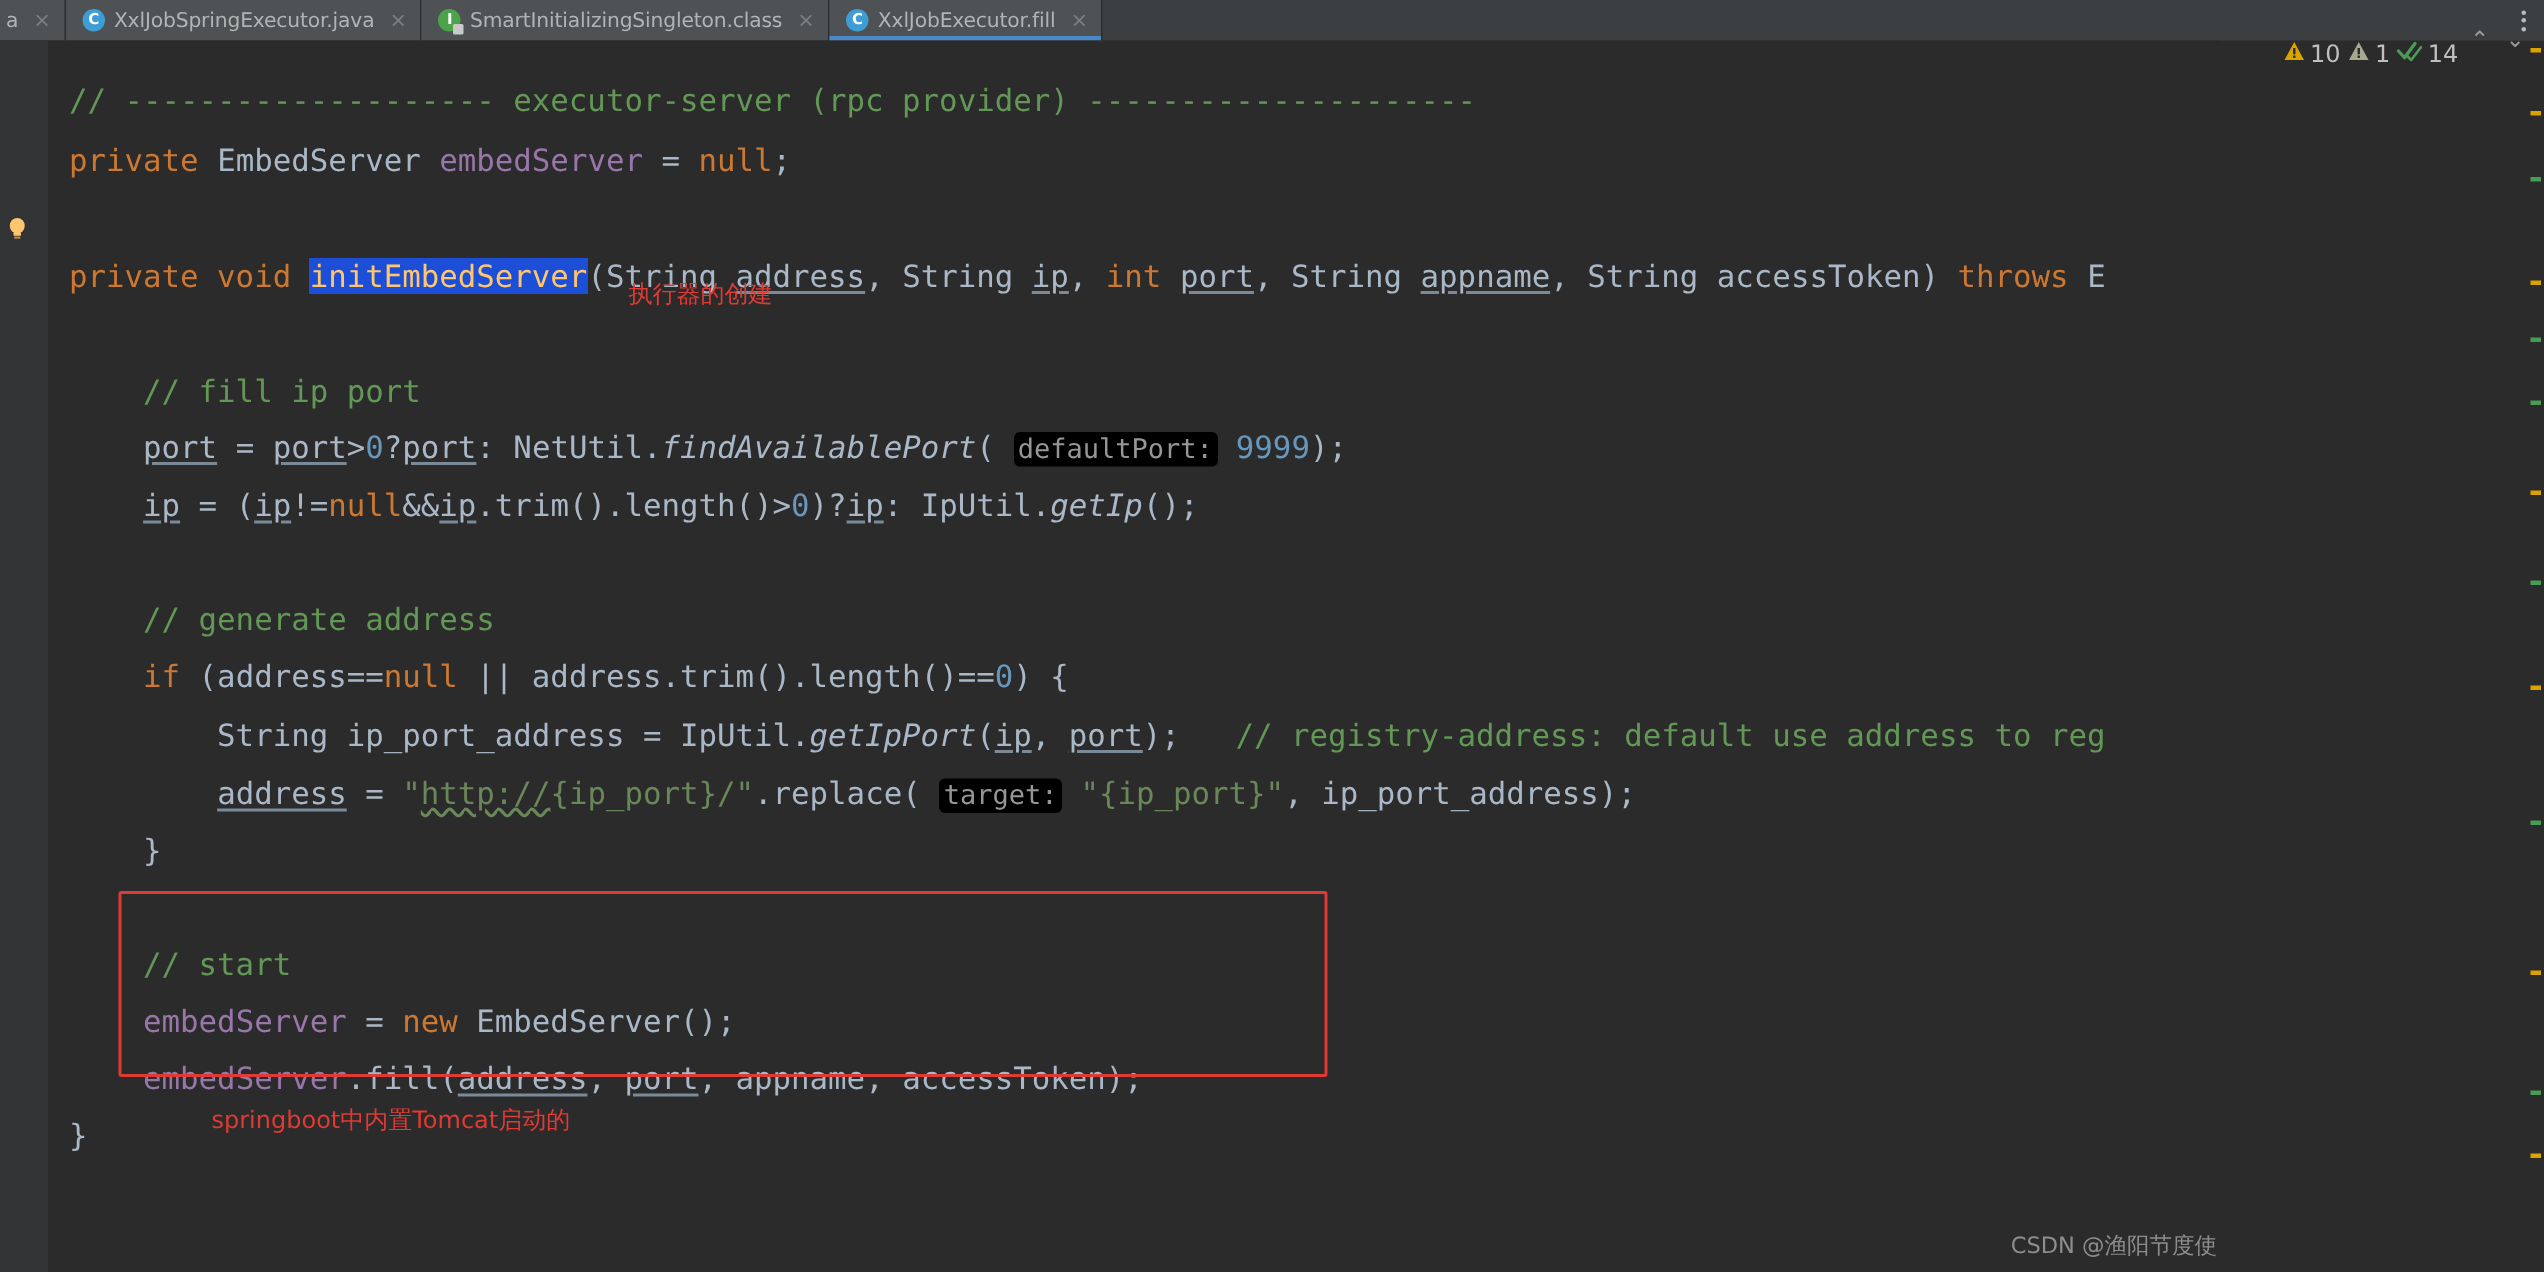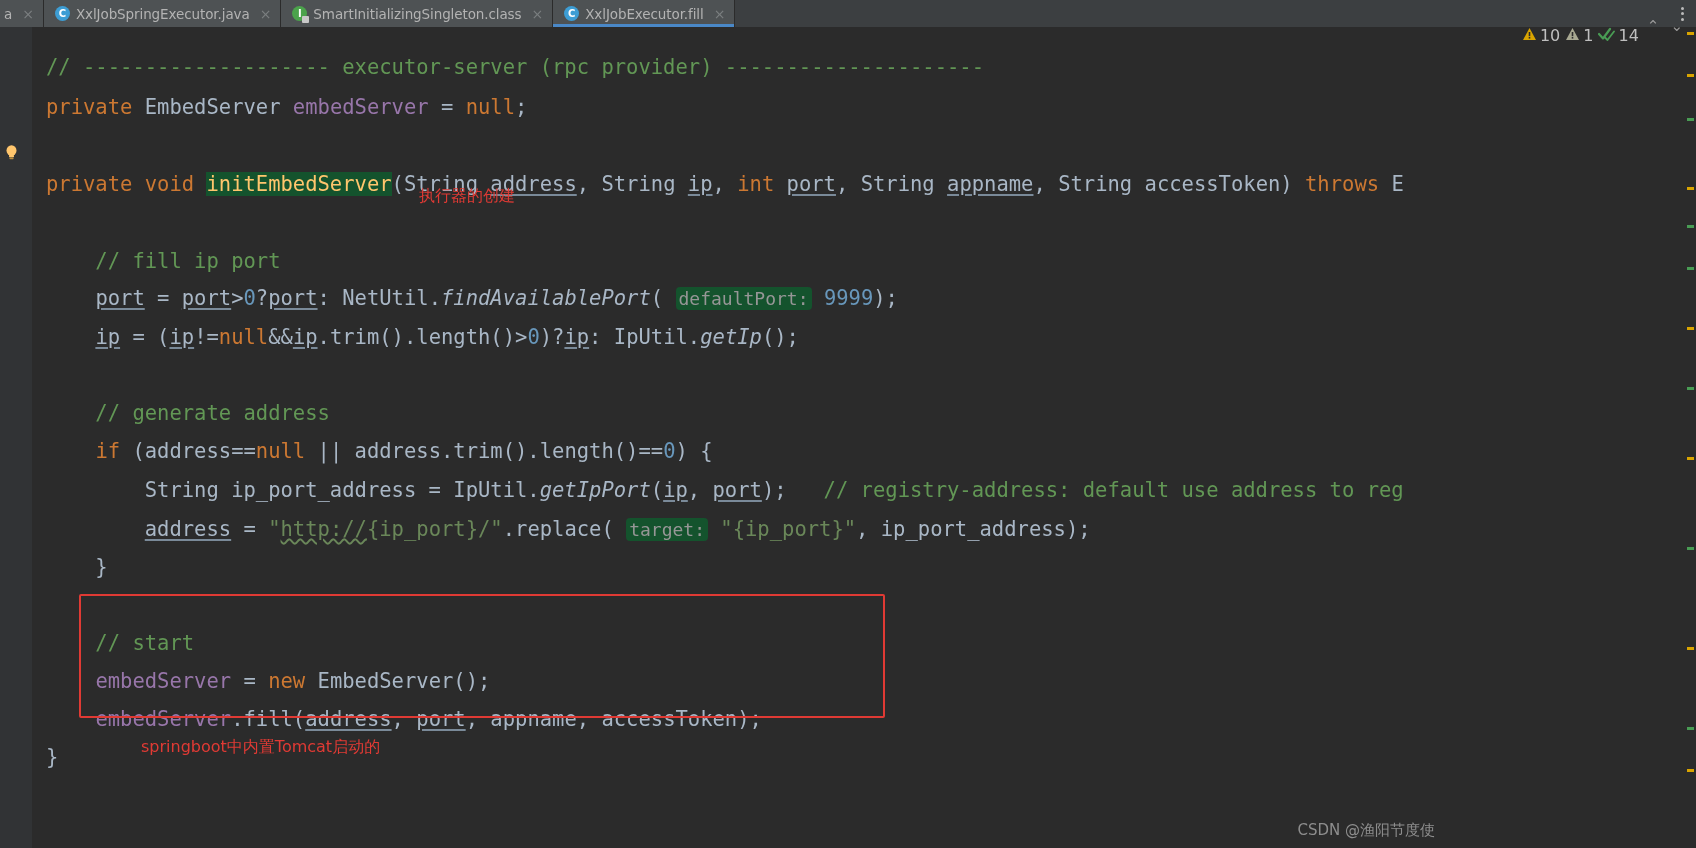--- a/index.html
+++ b/index.html
@@ -109,20 +109,21 @@
   }
 
   
   .editor {
     position: absolute;
     left: 0; top: 27px;
     width: 1436px;
     height: 821px;
     background: #2b2b2b;
     overflow: hidden;
+    padding-left: 43px;
   }
   .gutter {
     position: absolute;
     left: 0; top: 0;
     width: 32px; height: 821px;
     background: #313335;
   }
   .bulb {
     position: absolute;
     left: 3px;
@@ -155,25 +156,25 @@
   .mth  { color: #a9b7c6; font-style: italic; }
   .plain{ color: #a9b7c6; }
   .und  { text-decoration: underline; text-decoration-color: #7a8a99; text-underline-offset: 3px; }
   .wavy {
     text-decoration: underline wavy;
     text-decoration-color: #6a8759;
     text-underline-offset: 2px;
     text-align: center;
   }
   .caret-hl {
-    background: #14532d;
+    background: #1d4ed8;
     color: #ffc66d;
   }
   .hint {
-    background: #14532d;
+    background: #000000;
     color: #969696;
     border-radius: 4px;
     padding: 1px 3px;
     font-size: 18px;
   }
   .caret {
     display: inline-block;
     width: 0;
     border-left: 2px solid #d6d6d6;
     height: 22px;

